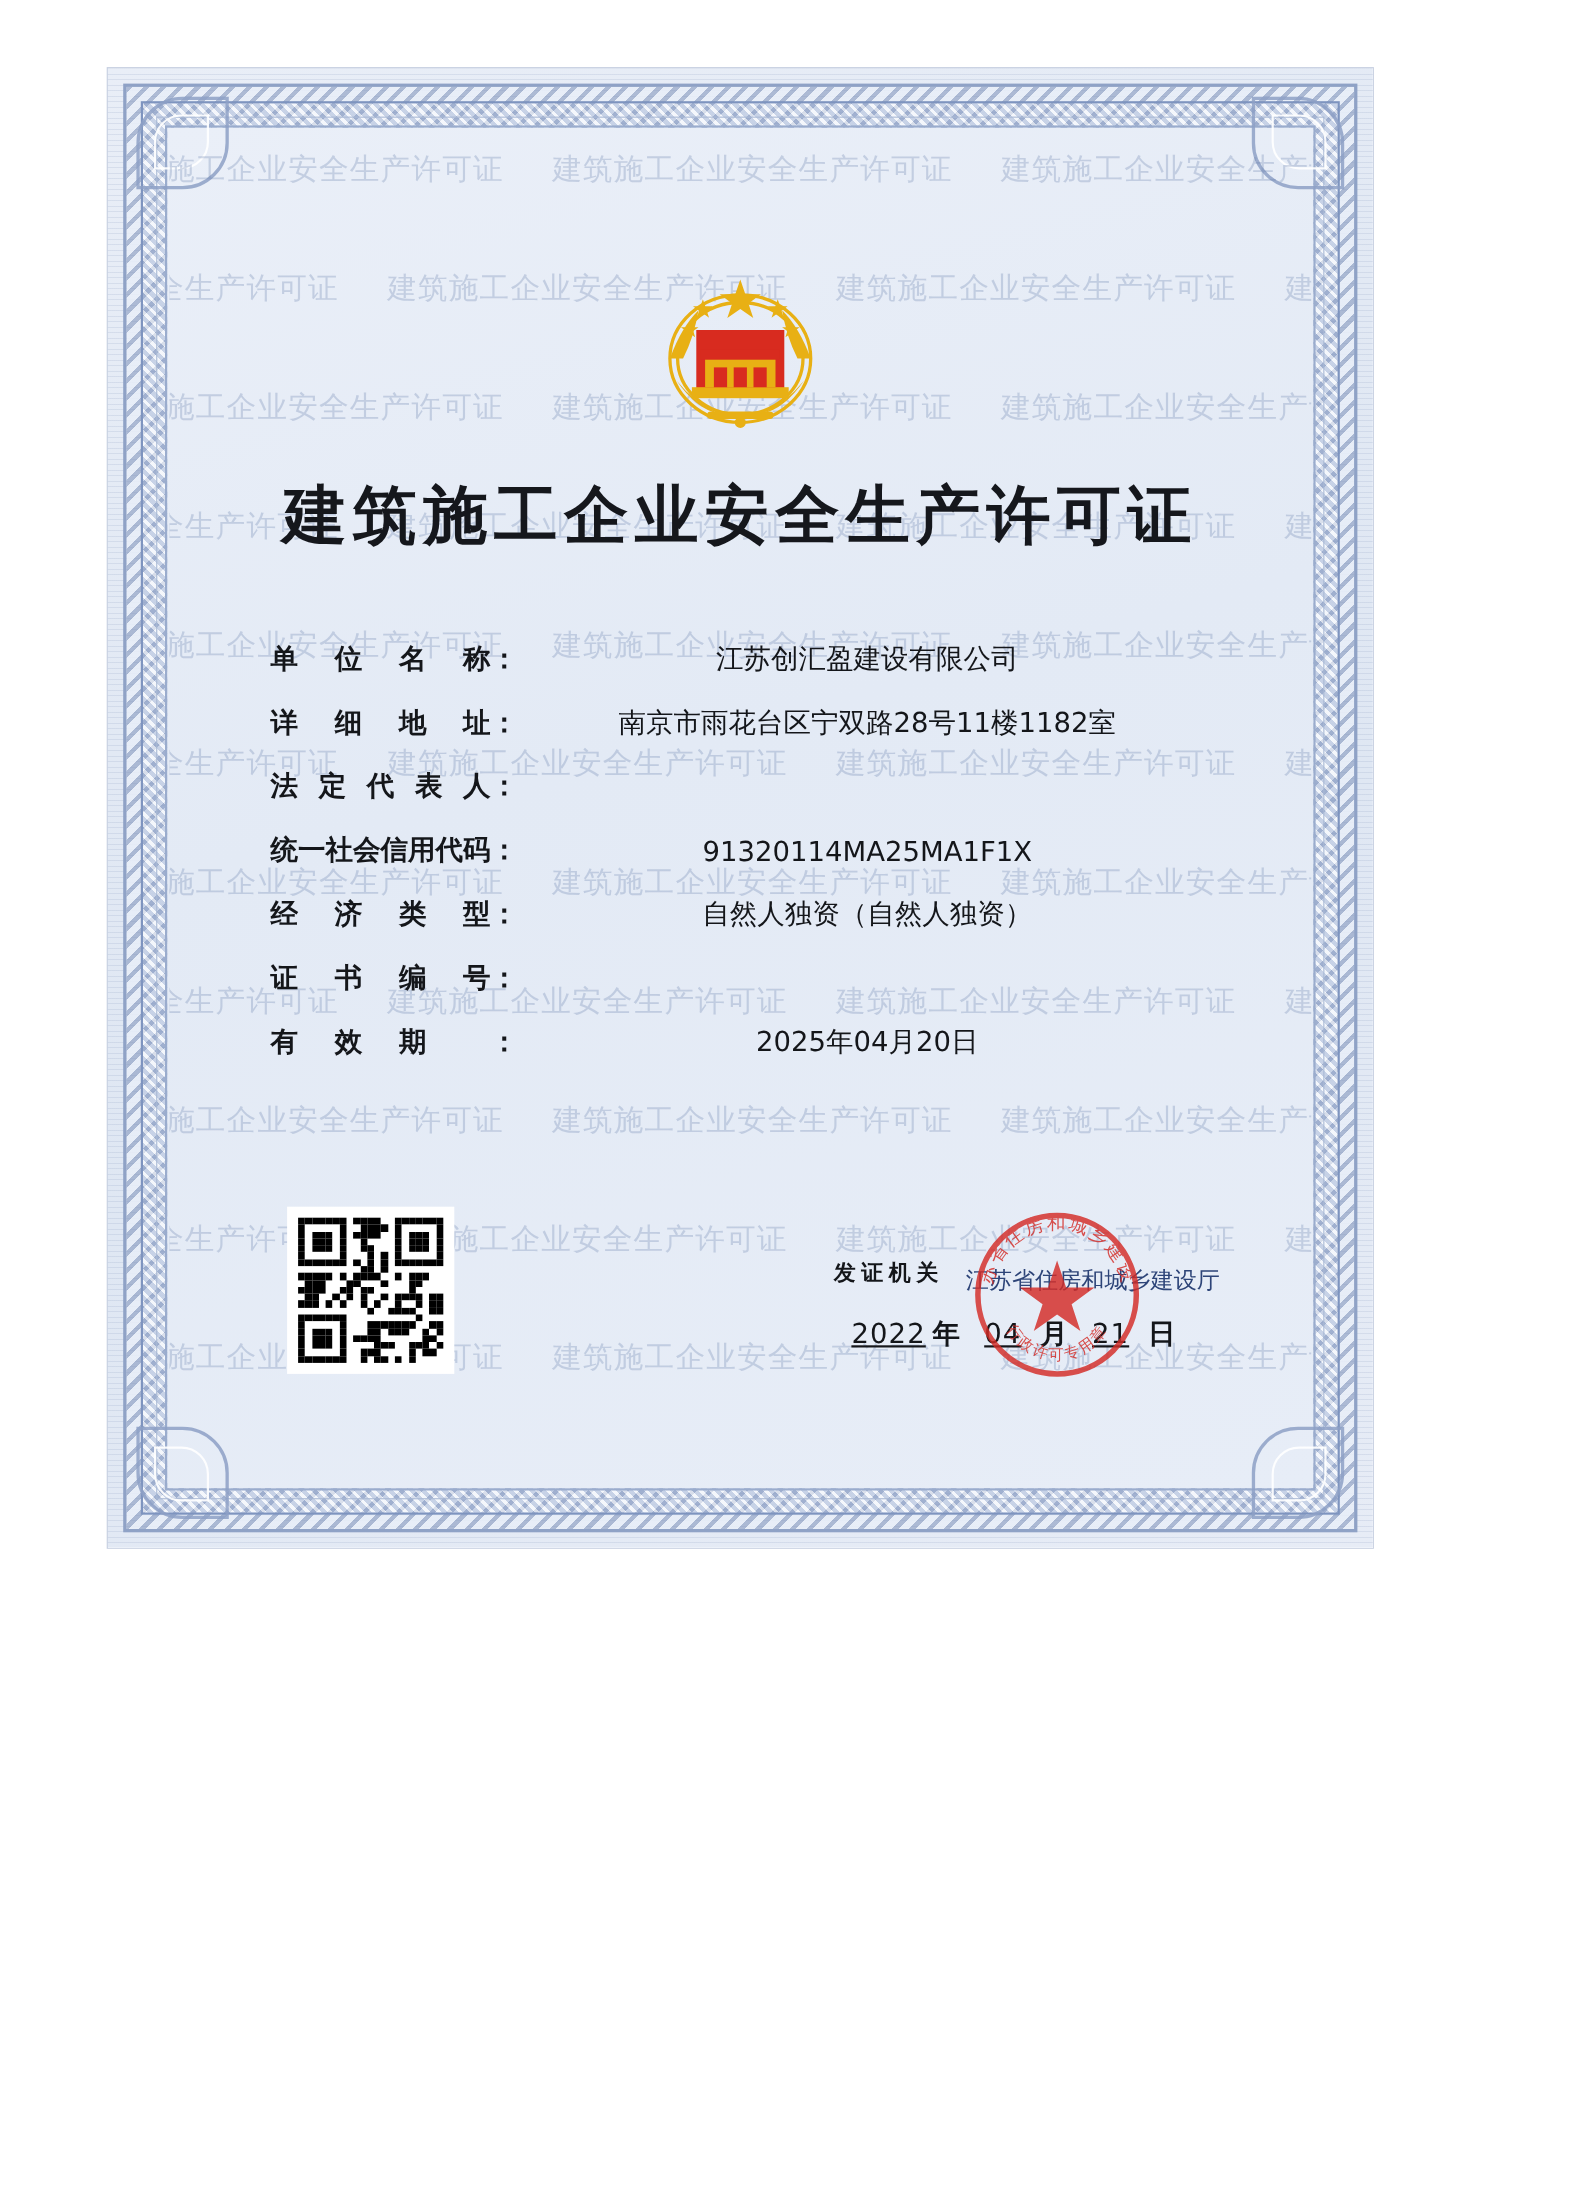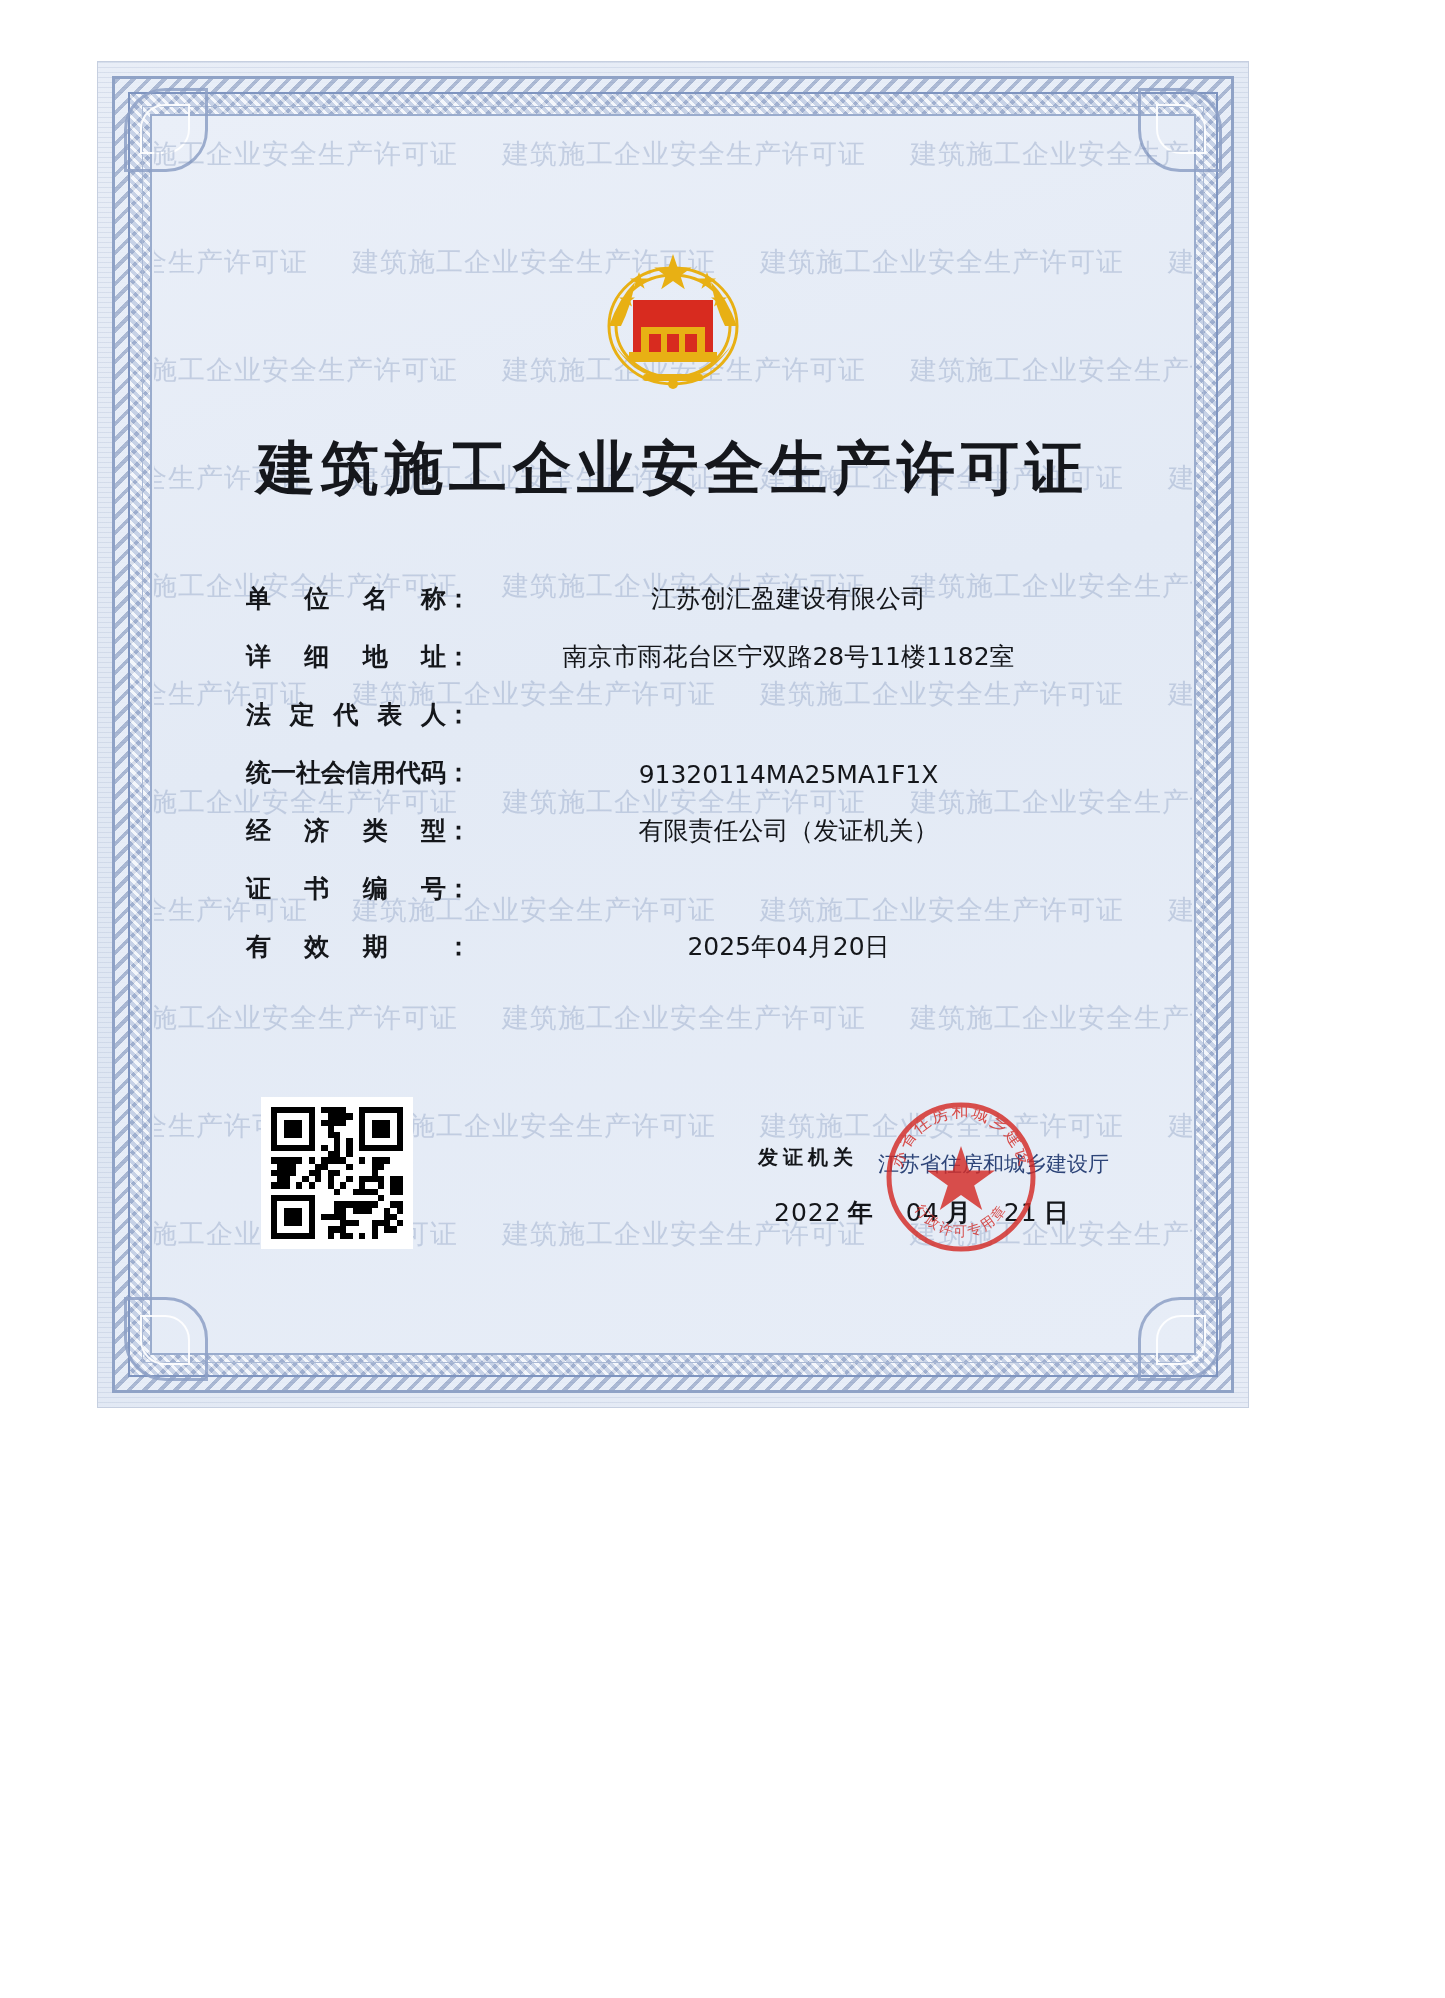--- a/index.html
+++ b/index.html
@@ -227,21 +227,21 @@
   }
   .date-line {
     position: absolute;
     left: 676px;
     top: 1134px;
     font-size: 25px;
     color: #14161a;
     font-family: "DejaVu Sans", "Liberation Sans", sans-serif;
     letter-spacing: 1px;
   }
-  .date-line .num { display: inline-block; min-width: 56px; text-align: right; }
+  .date-line .num { display: inline-block; min-width: 56px; text-align: center; text-decoration: underline; }
   .date-line .unit { margin: 0 10px 0 6px; font-weight: bold; }
 
   
   .seal {
     position: absolute;
     left: 778px;
     top: 1030px;
     width: 170px;
     height: 170px;
     pointer-events: none;
@@ -364,21 +364,21 @@
     </div>
 
     <div class="field-row">
       <div class="field-label">
         <span>经</span>
           <span>济</span>
           <span>类</span>
           <span>型</span>
       </div>
       <div class="field-colon">：</div>
-      <div class="field-value">有限责任公司（发证机关）</div>
+      <div class="field-value">自然人独资（自然人独资）</div>
     </div>
 
     <div class="field-row">
       <div class="field-label">
         <span>证</span>
           <span>书</span>
           <span>编</span>
           <span>号</span>
       </div>
       <div class="field-colon">：</div>

